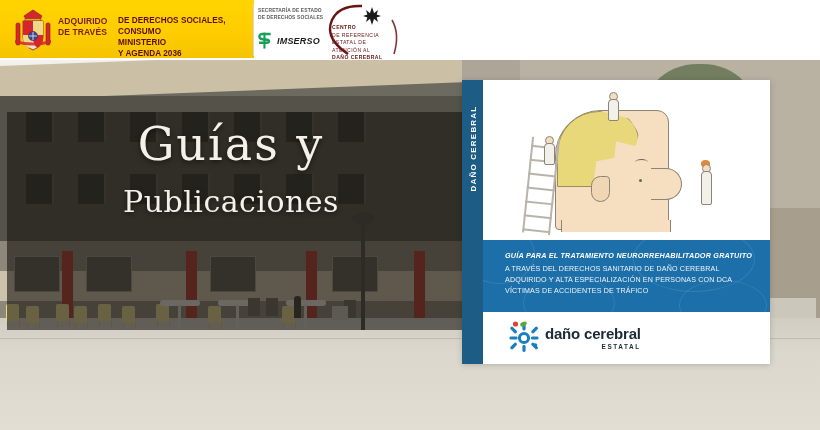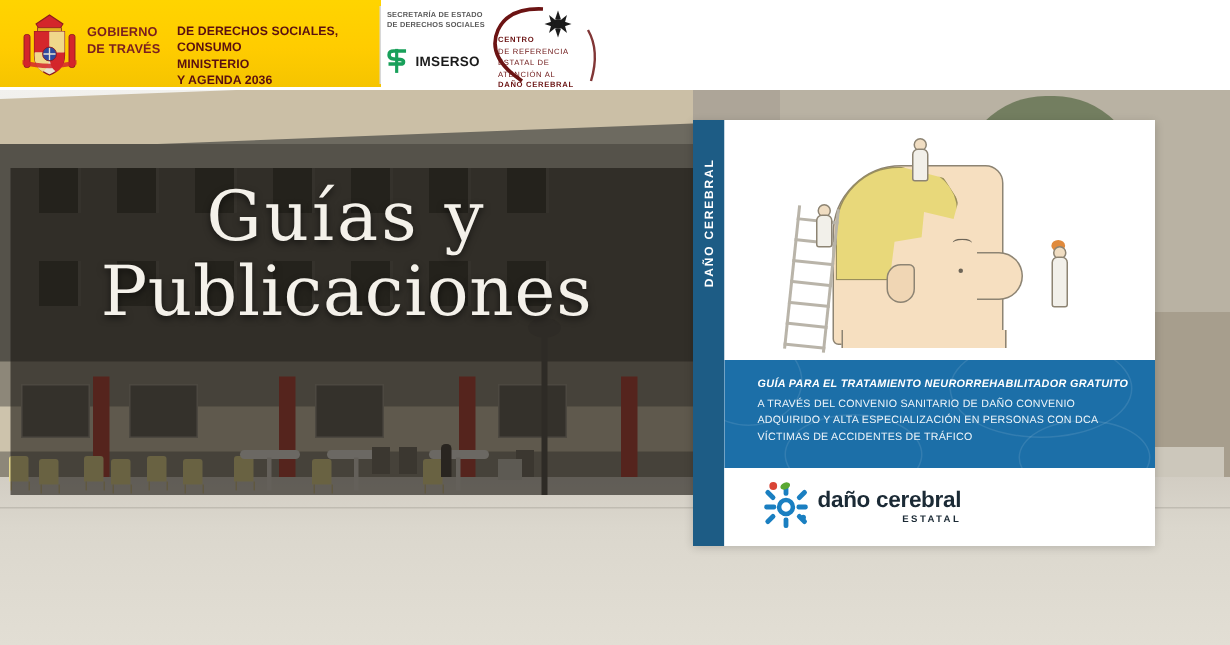--- a/index.html
+++ b/index.html
@@ -79,20 +79,21 @@
   }
   .imserso-mark {
     width: 15px; height: 17px;
     position: relative;
   }
   .imserso-text {
     font-size: 9px;
     font-weight: bold;
     color: #1b1b1b;
     letter-spacing: .2px;
+    font-style: italic;
   }
   .divider-v {
     position: absolute;
     left: 253px; top: 4px;
     width: 1px; height: 52px;
     background: #d8d8d8;
   }
   .crea-logo {
     position: absolute;
     left: 322px; top: 4px;
@@ -285,23 +286,23 @@
     color: #f4f1ea;
     font-family: "DejaVu Serif", "Liberation Serif", serif;
     line-height: .96;
     text-shadow: 0 2px 5px rgba(0,0,0,.55);
   }
   .hero-l1 {
     font-size: 46px;
     letter-spacing: 2px;
   }
   .hero-l2 {
-    font-size: 46px;
+    font-size: 30px;
     letter-spacing: .5px;
-    margin-top: 6px;
+    margin-top: 22px;
   }
 
   
   .cover {
     position: absolute;
     left: 462px; top: 80px;
     width: 308px; height: 284px;
     z-index: 25;
     background: #ffffff;
     box-shadow: 0 1px 6px rgba(0,0,0,.18);
@@ -666,21 +667,21 @@
         </div>
       </div>
 
       <div class="blue-block">
         <div class="blue-swirl" style="left:-20px; top:-16px; width:70px;  height:58px;"></div>
         <div class="blue-swirl" style="left:40px;  top:36px;  width:90px;  height:52px;"></div>
         <div class="blue-swirl" style="left:150px; top:-14px; width:120px; height:64px;"></div>
         <div class="blue-swirl" style="left:196px; top:40px;  width:86px;  height:48px;"></div>
         <div class="blue-inner">
           <div class="bt-title">GUÍA PARA EL TRATAMIENTO NEURORREHABILITADOR GRATUITO</div>
-          <div class="bt-line">A TRAVÉS DEL CONVENIO SANITARIO DE DAÑO CONVENIO</div>
+          <div class="bt-line">A TRAVÉS DEL DERECHOS SANITARIO DE DAÑO CEREBRAL</div>
           <div class="bt-line">ADQUIRIDO Y ALTA ESPECIALIZACIÓN EN PERSONAS CON DCA</div>
           <div class="bt-line">VÍCTIMAS DE ACCIDENTES DE TRÁFICO</div>
         </div>
       </div>
 
       <div class="logos">
         <div class="dc-logo">
           <div class="dc-mark">
             <svg width="34" height="34" viewBox="0 0 34 34">
               <g fill="#1a7fc1">
@@ -728,21 +729,21 @@
         <path d="M10 28 H20 V30 Q20 38 15.5 41 Q10 38 10 30 Z" fill="#f0d88a"></path>
         <path d="M20 28 H30 V30 Q30 38 24.5 41 Q20 38 20 30 Z" fill="#d4262b"></path>
         <circle cx="20" cy="29" r="4.6" fill="#2e4a9e" stroke="#8c1b1f" stroke-width=".6"></circle>
         <path d="M20 25 L20 33 M16 29 L24 29" stroke="#e8e2d0" stroke-width=".9"></path>
 
         <path d="M2 33 Q20 38 38 33 L38 36 Q20 41 2 36 Z" fill="#d4262b" opacity=".85"></path>
       </svg>
     </div>
 
     <div class="gob-text">
-      <div>GOBIERNO</div>
+      <div>ADQUIRIDO</div>
       <div>DE TRAVÉS</div>
     </div>
 
     <div class="min-text">
       <div>DE DERECHOS SOCIALES, CONSUMO</div>
       <div>MINISTERIO</div>
       <div>Y AGENDA 2036</div>
     </div>
 
     <div class="divider-v"></div>

